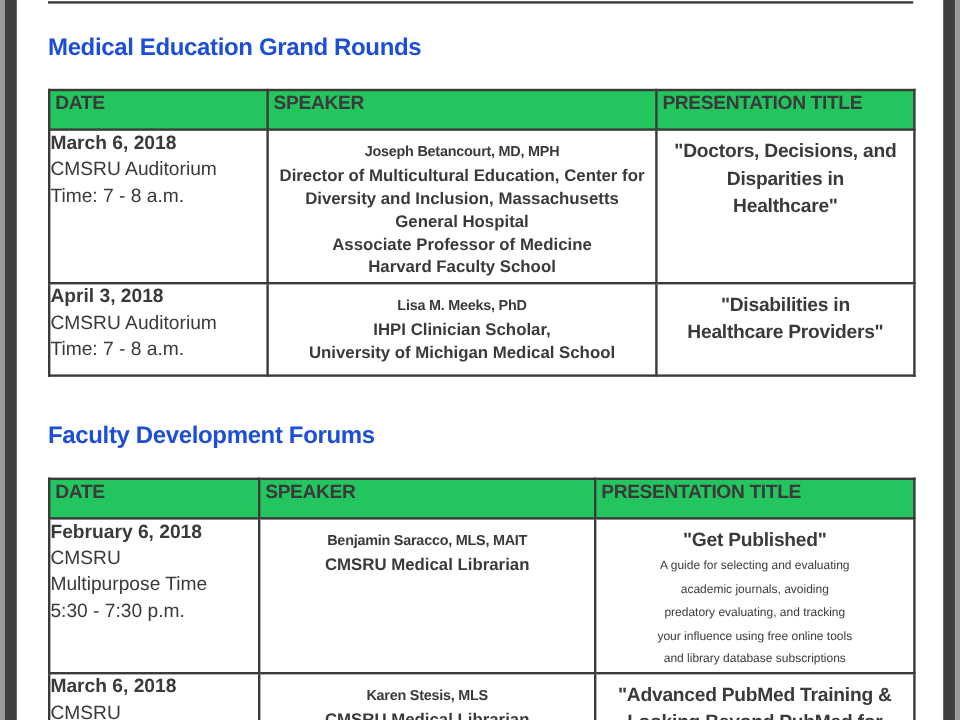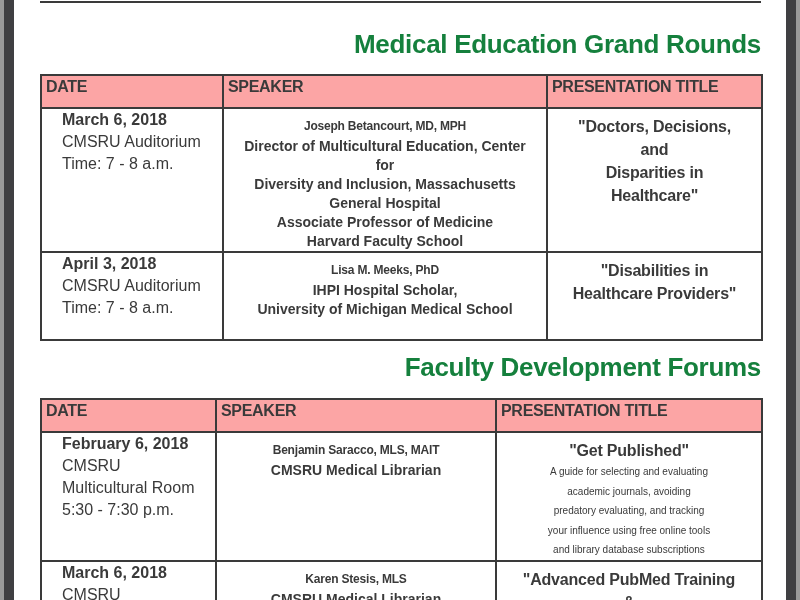--- a/index.html
+++ b/index.html
@@ -9,32 +9,32 @@
     font-family:"Liberation Sans", "DejaVu Sans", sans-serif;
     color:#3a3a3a;
   }
   .frame-left-outer { position:absolute; left:0; top:0; width:4px; height:600px; background:#9a9a9a; }
   .frame-left { position:absolute; left:4px; top:0; width:10px; height:600px; background:#3f3f42; }
   .frame-right { position:absolute; left:786px; top:0; width:10px; height:600px; background:#3f3f42; }
   .frame-right-outer { position:absolute; left:796px; top:0; width:4px; height:600px; background:#9a9a9a; }
   .top-rule { position:absolute; left:40px; top:1px; width:721px; height:2px; background:#3a3a3a; }
 
   .section-title {
-    position:absolute; left:40px; width:721px; text-align:right;
-    color:#15803d; font-weight:bold; font-size:26px; letter-spacing:-0.3px;
+    position:absolute; left:40px; width:721px; text-align:left;
+    color:#1d4ed8; font-weight:bold; font-size:20px; letter-spacing:-0.3px;
   }
   table.sched {
     position:absolute; left:40px; width:721px;
     border-collapse:collapse; table-layout:fixed;
   }
   table.sched th, table.sched td {
-    border:2px solid #3a3a3a; vertical-align:top; padding:0 20px;
+    border:2px solid #3a3a3a; vertical-align:top; padding:0 0;
   }
   table.sched th {
-    background:#fca5a5; text-align:left; font-size:16px; font-weight:bold;
+    background:#22c55e; text-align:left; font-size:16px; font-weight:bold;
     height:29px; padding:2px 4px 0 4px; letter-spacing:-0.3px; color:#3a3a3a;
   }
   td.date-cell { font-size:16px; line-height:22px; padding-top:6px; }
   td.date-cell .d-strong { font-weight:bold; }
   td.center { text-align:center; }
   .sp-name { font-weight:bold; font-size:12px; line-height:22px; padding-top:6px; letter-spacing:-0.2px; }
   .sp-line { font-size:14px; line-height:19px;font-weight:bold; }
   .title-strong { font-weight:bold; font-size:16px; line-height:23px; padding-top:6px; letter-spacing:-0.2px; }
   .title-desc { font-size:10px; line-height:19.5px; }
 </style>
@@ -78,29 +78,29 @@
         <div class="sp-line">Harvard Faculty School</div>
       </td>
       <td class="center">
         <div class="title-strong">
           <div>"Doctors, Decisions, and</div>
           <div>Disparities in</div>
           <div>Healthcare"</div>
         </div>
       </td>
     </tr>
-    <tr style="height:88px;">
+    <tr style="height:77px;">
       <td class="date-cell">
         <div class="d-strong">April 3, 2018</div>
         <div>CMSRU Auditorium</div>
         <div>Time: 7 - 8 a.m.</div>
       </td>
       <td class="center">
         <div class="sp-name">Lisa M. Meeks, PhD</div>
-        <div class="sp-line">IHPI Hospital Scholar,</div>
+        <div class="sp-line">IHPI Clinician Scholar,</div>
         <div class="sp-line">University of Michigan Medical School</div>
       </td>
       <td class="center">
         <div class="title-strong">
           <div>"Disabilities in</div>
           <div>Healthcare Providers"</div>
         </div>
       </td>
     </tr>
   </tbody>
@@ -119,21 +119,21 @@
       <th>DATE</th>
       <th>SPEAKER</th>
       <th>PRESENTATION TITLE</th>
     </tr>
   </thead>
   <tbody>
     <tr style="height:127px;border-radius:15px;">
       <td class="date-cell">
         <div class="d-strong">February 6, 2018</div>
         <div>CMSRU</div>
-        <div>Multicultural Room</div>
+        <div>Multipurpose Time</div>
         <div>5:30 - 7:30 p.m.</div>
       </td>
       <td class="center">
         <div class="sp-name">Benjamin Saracco, MLS, MAIT</div>
         <div class="sp-line">CMSRU Medical Librarian</div>
       </td>
       <td class="center">
         <div class="title-strong">"Get Published"</div>
         <div class="title-desc">
           <div>A guide for selecting and evaluating</div>

